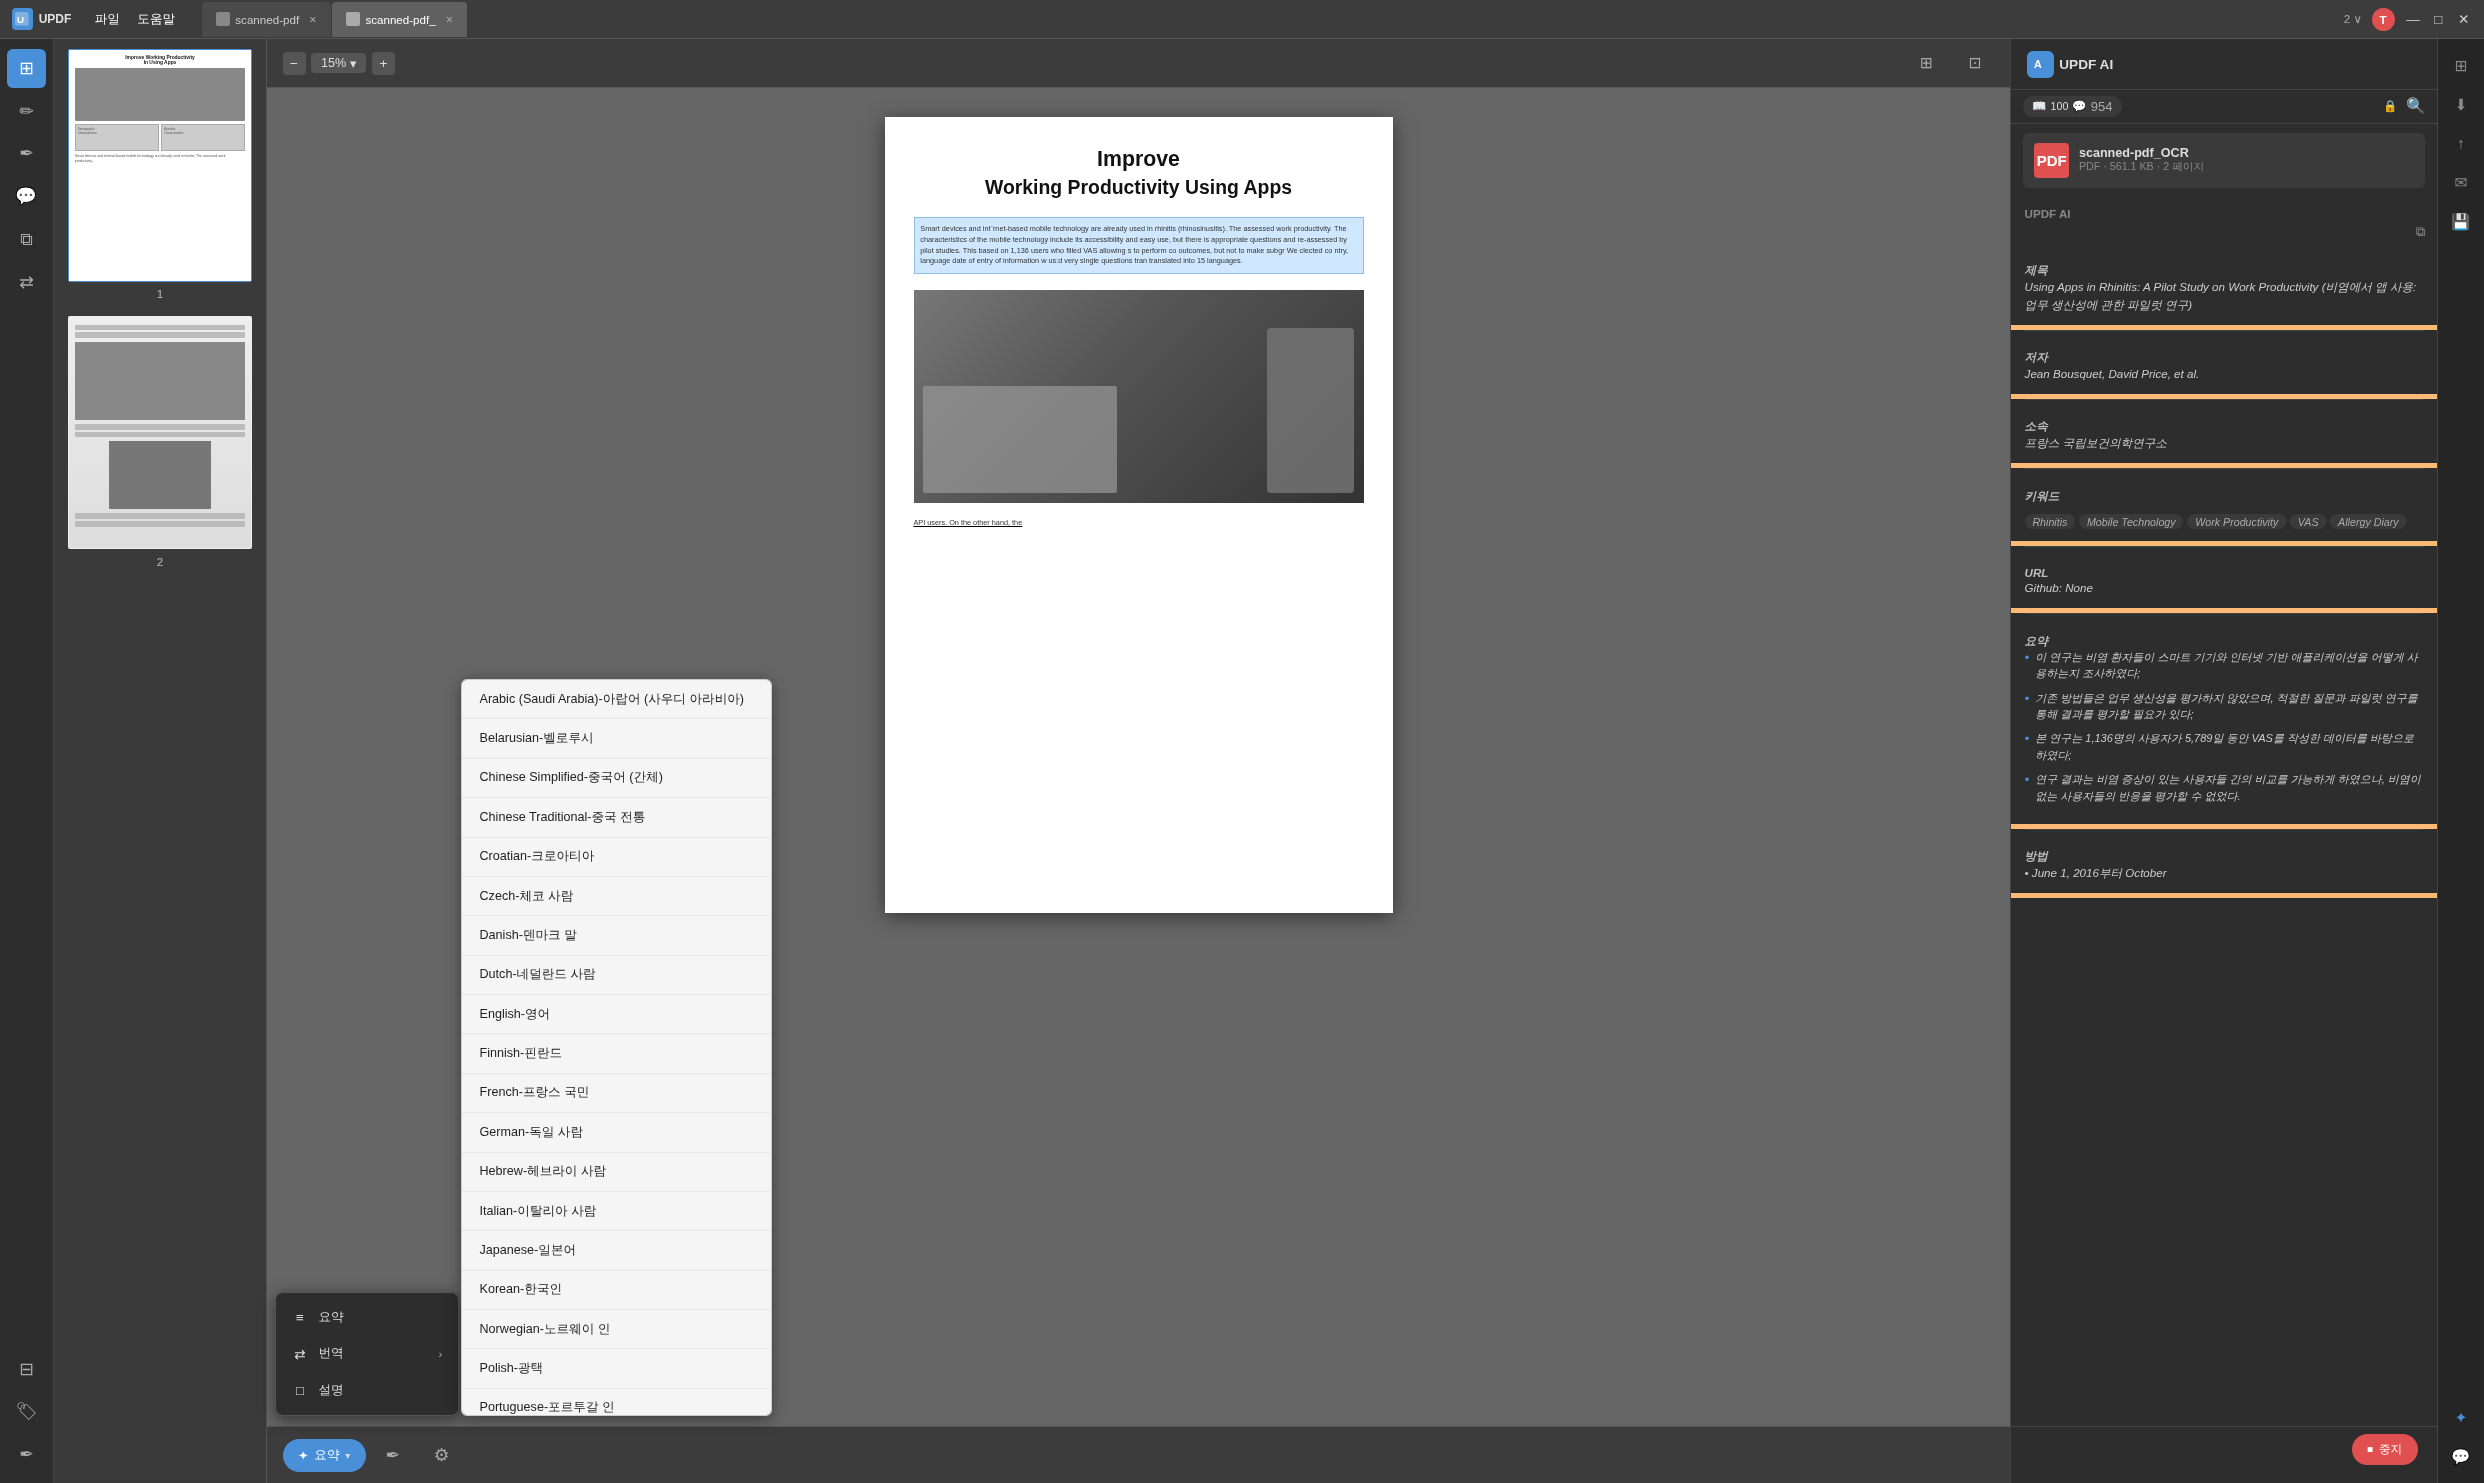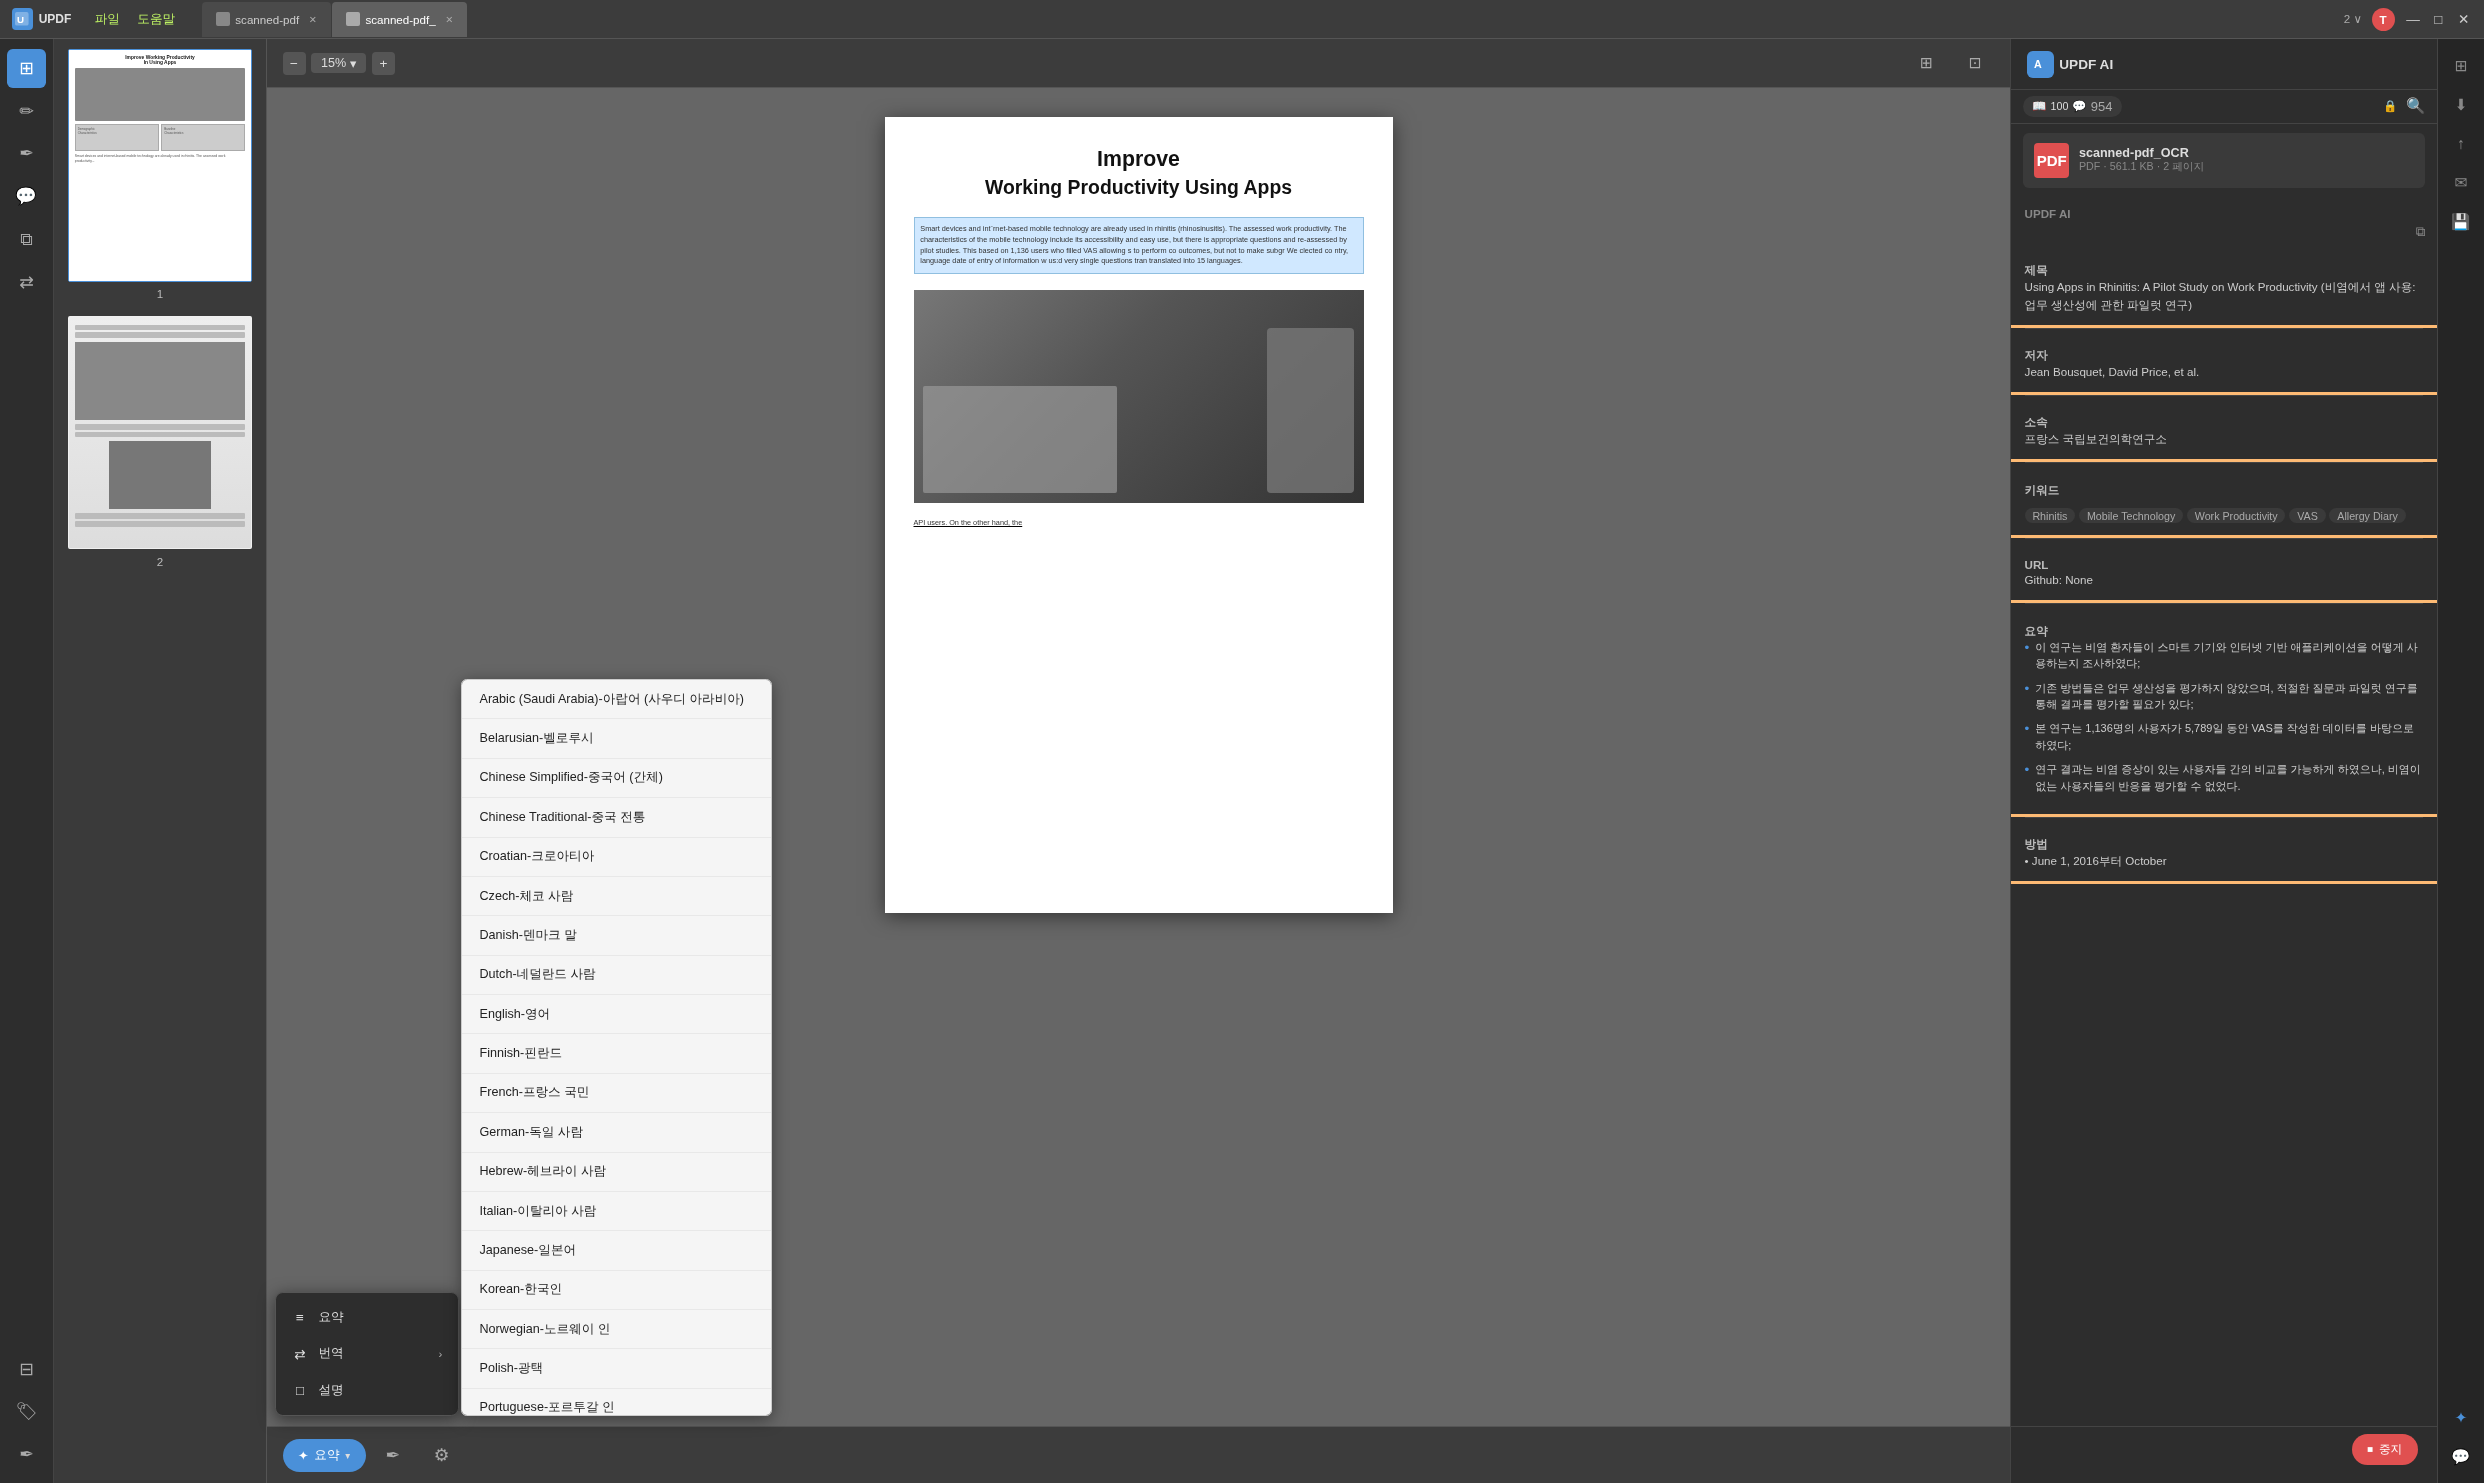--- a/index.html
+++ b/index.html
@@ -9,21 +9,21 @@
     .title-bar {
       display: flex; align-items: center;
       background: #3c3c3c; height: 39px;
       padding: 0 11.6px; gap: 7.8px;
       border-bottom: 1px solid #555;
     }
     .title-bar-logo { display: flex; align-items: center; gap: 5.8px; }
     .title-bar-logo-icon { width: 21.3px; height: 21.3px; background: #4a90d9; border-radius: 3.9px; display: flex; align-items: center; justify-content: center; }
     .title-bar-logo-text { color: #e0e0e0; font-size: 12px; font-weight: bold; }
     .title-bar-menu { display: flex; gap: 17.5px; margin-left: 15.5px; }
-    .title-bar-menu-item { color: #bef264; font-size: 12.6px; cursor: pointer; }
+    .title-bar-menu-item { color: #ffffff; font-size: 12.6px; cursor: pointer; }
     .title-bar-tabs { display: flex; margin-left: 19.4px; gap: 1.9px; }
     .tab { display: flex; align-items: center; gap: 5.8px; padding: 0 13.6px; height: 35px; background: #4a4a4a; border-radius: 3.9px 3.9px 0 0; color: #ccc; font-size: 11.6px; cursor: pointer; }
     .tab.active { background: #606060; color: #fff; }
     .tab-icon { width: 13.6px; height: 13.6px; background: #888; border-radius: 1.9px; }
     .tab-close { color: #aaa; font-size: 9.7px; margin-left: 3.9px; }
     .title-bar-right { margin-left: auto; display: flex; align-items: center; gap: 9.7px; }
     .title-bar-version { color: #aaa; font-size: 11.6px; }
     .title-bar-avatar { width: 23px; height: 23px; background: #e05050; border-radius: 50%; display: flex; align-items: center; justify-content: center; color: white; font-size: 11.6px; font-weight: bold; }
     .title-bar-win-controls { display: flex; gap: 7.8px; }
     .win-ctrl { width: 17.5px; height: 17.5px; display: flex; align-items: center; justify-content: center; color: #ccc; font-size: 13.6px; cursor: pointer; }
@@ -153,21 +153,21 @@
     .file-info-card {
       display: flex; align-items: center; gap: 9.7px;
       background: #3a3a3a; margin: 9.7px 11.6px; padding: 9.7px 11.6px; border-radius: 5.8px;
     }
     .file-icon { width: 35px; height: 35px; background: #e05050; border-radius: 3.9px; display: flex; align-items: center; justify-content: center; color: white; font-size: 15px; font-weight: bold; }
     .file-details { flex: 1; }
     .file-name { color: #ddd; font-size: 12.6px; font-weight: bold; }
     .file-meta { color: #888; font-size: 10.7px; }
 
     
-    .ai-info-section { padding: 11.6px 13.6px; border-bottom: 3px solid #fdba74; }
+    .ai-info-section { padding: 11.6px 13.6px; border-bottom: 5px solid #fdba74; font-style: italic; }
     .ai-info-title { font-size: 11.6px; font-weight: bold; color: #bbb; margin-top: 7.8px; }
     .ai-info-value { color: #ccc; font-size: 11.6px; line-height: 1.5; }
     .keyword-tags { display: flex; flex-wrap: wrap; gap: 3.9px; margin-top: 10px; }
     .keyword-tag { background: #3a3a3a; color: #aaa; padding: 1.9px 7.8px; border-radius: 9.7px; font-size: 10.7px; }
 
     
     .bullet-item { display: flex; align-items: flex-start; gap: 5.8px; margin-bottom: 7.8px; }
     .bullet-dot { color: #4a90d9; font-size: 13.6px; flex-shrink: 0; margin-top: 1px; }
     .bullet-text { color: #ccc; font-size: 11px; line-height: 1.5; }
 

